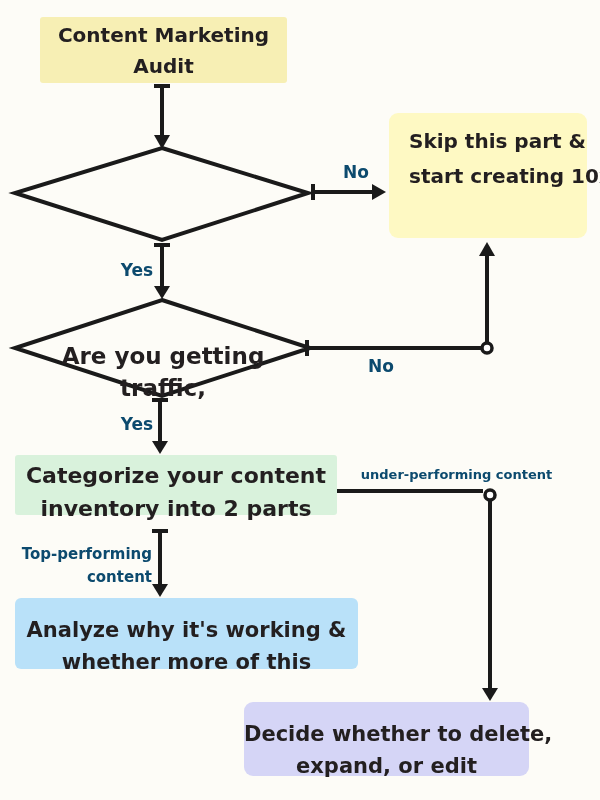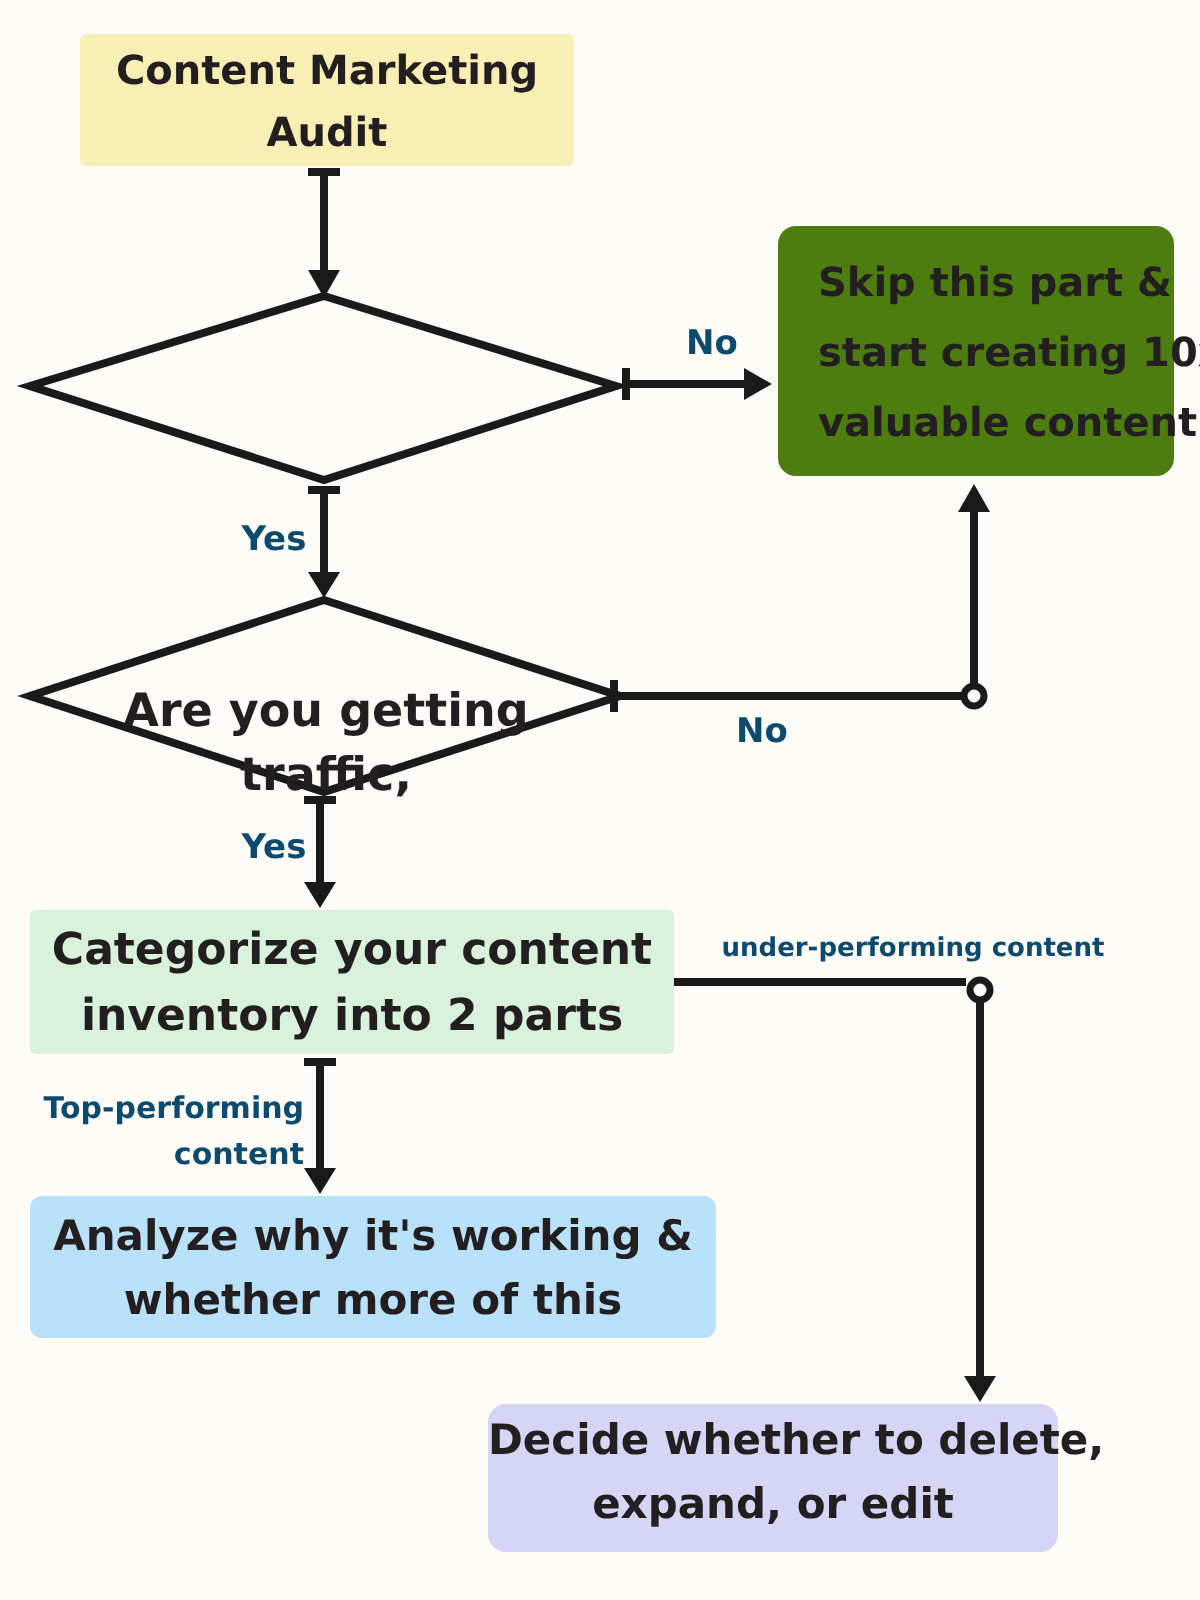--- a/index.html
+++ b/index.html
@@ -9,26 +9,26 @@
   .node{position:absolute;z-index:2;box-sizing:border-box;color:#231f20;font-weight:600;}
   .node .ln{white-space:nowrap;}
   .centered{text-align:center;}
   .dtext{position:absolute;z-index:3;color:#231f20;font-weight:600;text-align:center;}
   .elabel{position:absolute;z-index:3;color:#0c4a6e;font-weight:600;}
   
   #node-start{left:40px;top:17px;width:247px;height:66px;border-radius:3px;
     font-size:20px;line-height:31px;padding-top:3px;}
   #node-skip{left:389px;top:113px;width:198px;height:125px;border-radius:9px;
     font-size:20px;line-height:35px;padding:11px 0 0 20px;text-align:left;}
-  #node-categorize{left:15px;top:455px;width:322px;height:72px;border-radius:3px;
+  #node-categorize{left:15px;top:455px;width:322px;height:60px;border-radius:3px;
     font-size:22px;line-height:33px;padding-top:4px;}
   #node-analyze{left:15px;top:598px;width:343px;height:71px;border-radius:6px;
-    font-size:21px;line-height:32px;padding-top:4px;}
+    font-size:21px;line-height:32px;padding-top:16px;}
   #node-decide{left:244px;top:702px;width:285px;height:74px;border-radius:9px;
-    font-size:21px;line-height:32px;padding-top:2px;}
+    font-size:21px;line-height:32px;padding-top:16px;}
   
   #dtext-q1{left:40px;top:173px;width:245px;font-size:19px;line-height:34px;}
   #dtext-q2{left:35px;top:340px;width:256px;font-size:23px;line-height:32px;}
   
   #label-q1-no{left:336px;top:162px;width:40px;font-size:17px;text-align:center;}
   #label-q1-yes{left:112px;top:260px;width:50px;font-size:17px;text-align:center;}
   #label-q2-no{left:361px;top:356px;width:40px;font-size:17px;text-align:center;}
   #label-q2-yes{left:112px;top:414px;width:50px;font-size:17px;text-align:center;}
   #label-top{left:0px;top:543px;width:152px;font-size:15px;line-height:23px;text-align:right;}
   #label-under{left:340px;top:467px;width:233px;font-size:13px;text-align:center;}
@@ -95,24 +95,23 @@
       <polygon class="fillhead" points="490,701 482,688 498,688"></polygon>
     </g>
     <circle class="junction" cx="490" cy="495" r="5"></circle>
   </svg>
 
   <div class="node centered" id="node-start" style="background: rgb(247, 239, 180);">
     <div class="ln">Content Marketing</div>
     <div class="ln">Audit</div>
   </div>
 
-  <div class="node" id="node-skip" style="background: #4d7c0f;">
+  <div class="node" id="node-skip" style="background: #fef9c3;">
     <div class="ln">Skip this part &amp;</div>
     <div class="ln">start creating 10x</div>
-    <div class="ln">valuable content</div>
   </div>
 
   <div class="node centered" id="node-categorize" style="background: rgb(217, 242, 220);">
     <div class="ln">Categorize your content</div>
     <div class="ln">inventory into 2 parts</div>
   </div>
 
   <div class="node centered" id="node-analyze" style="background: rgb(185, 225, 249);">
     <div class="ln">Analyze why it's working &amp;</div>
     <div class="ln">whether more of this</div>

